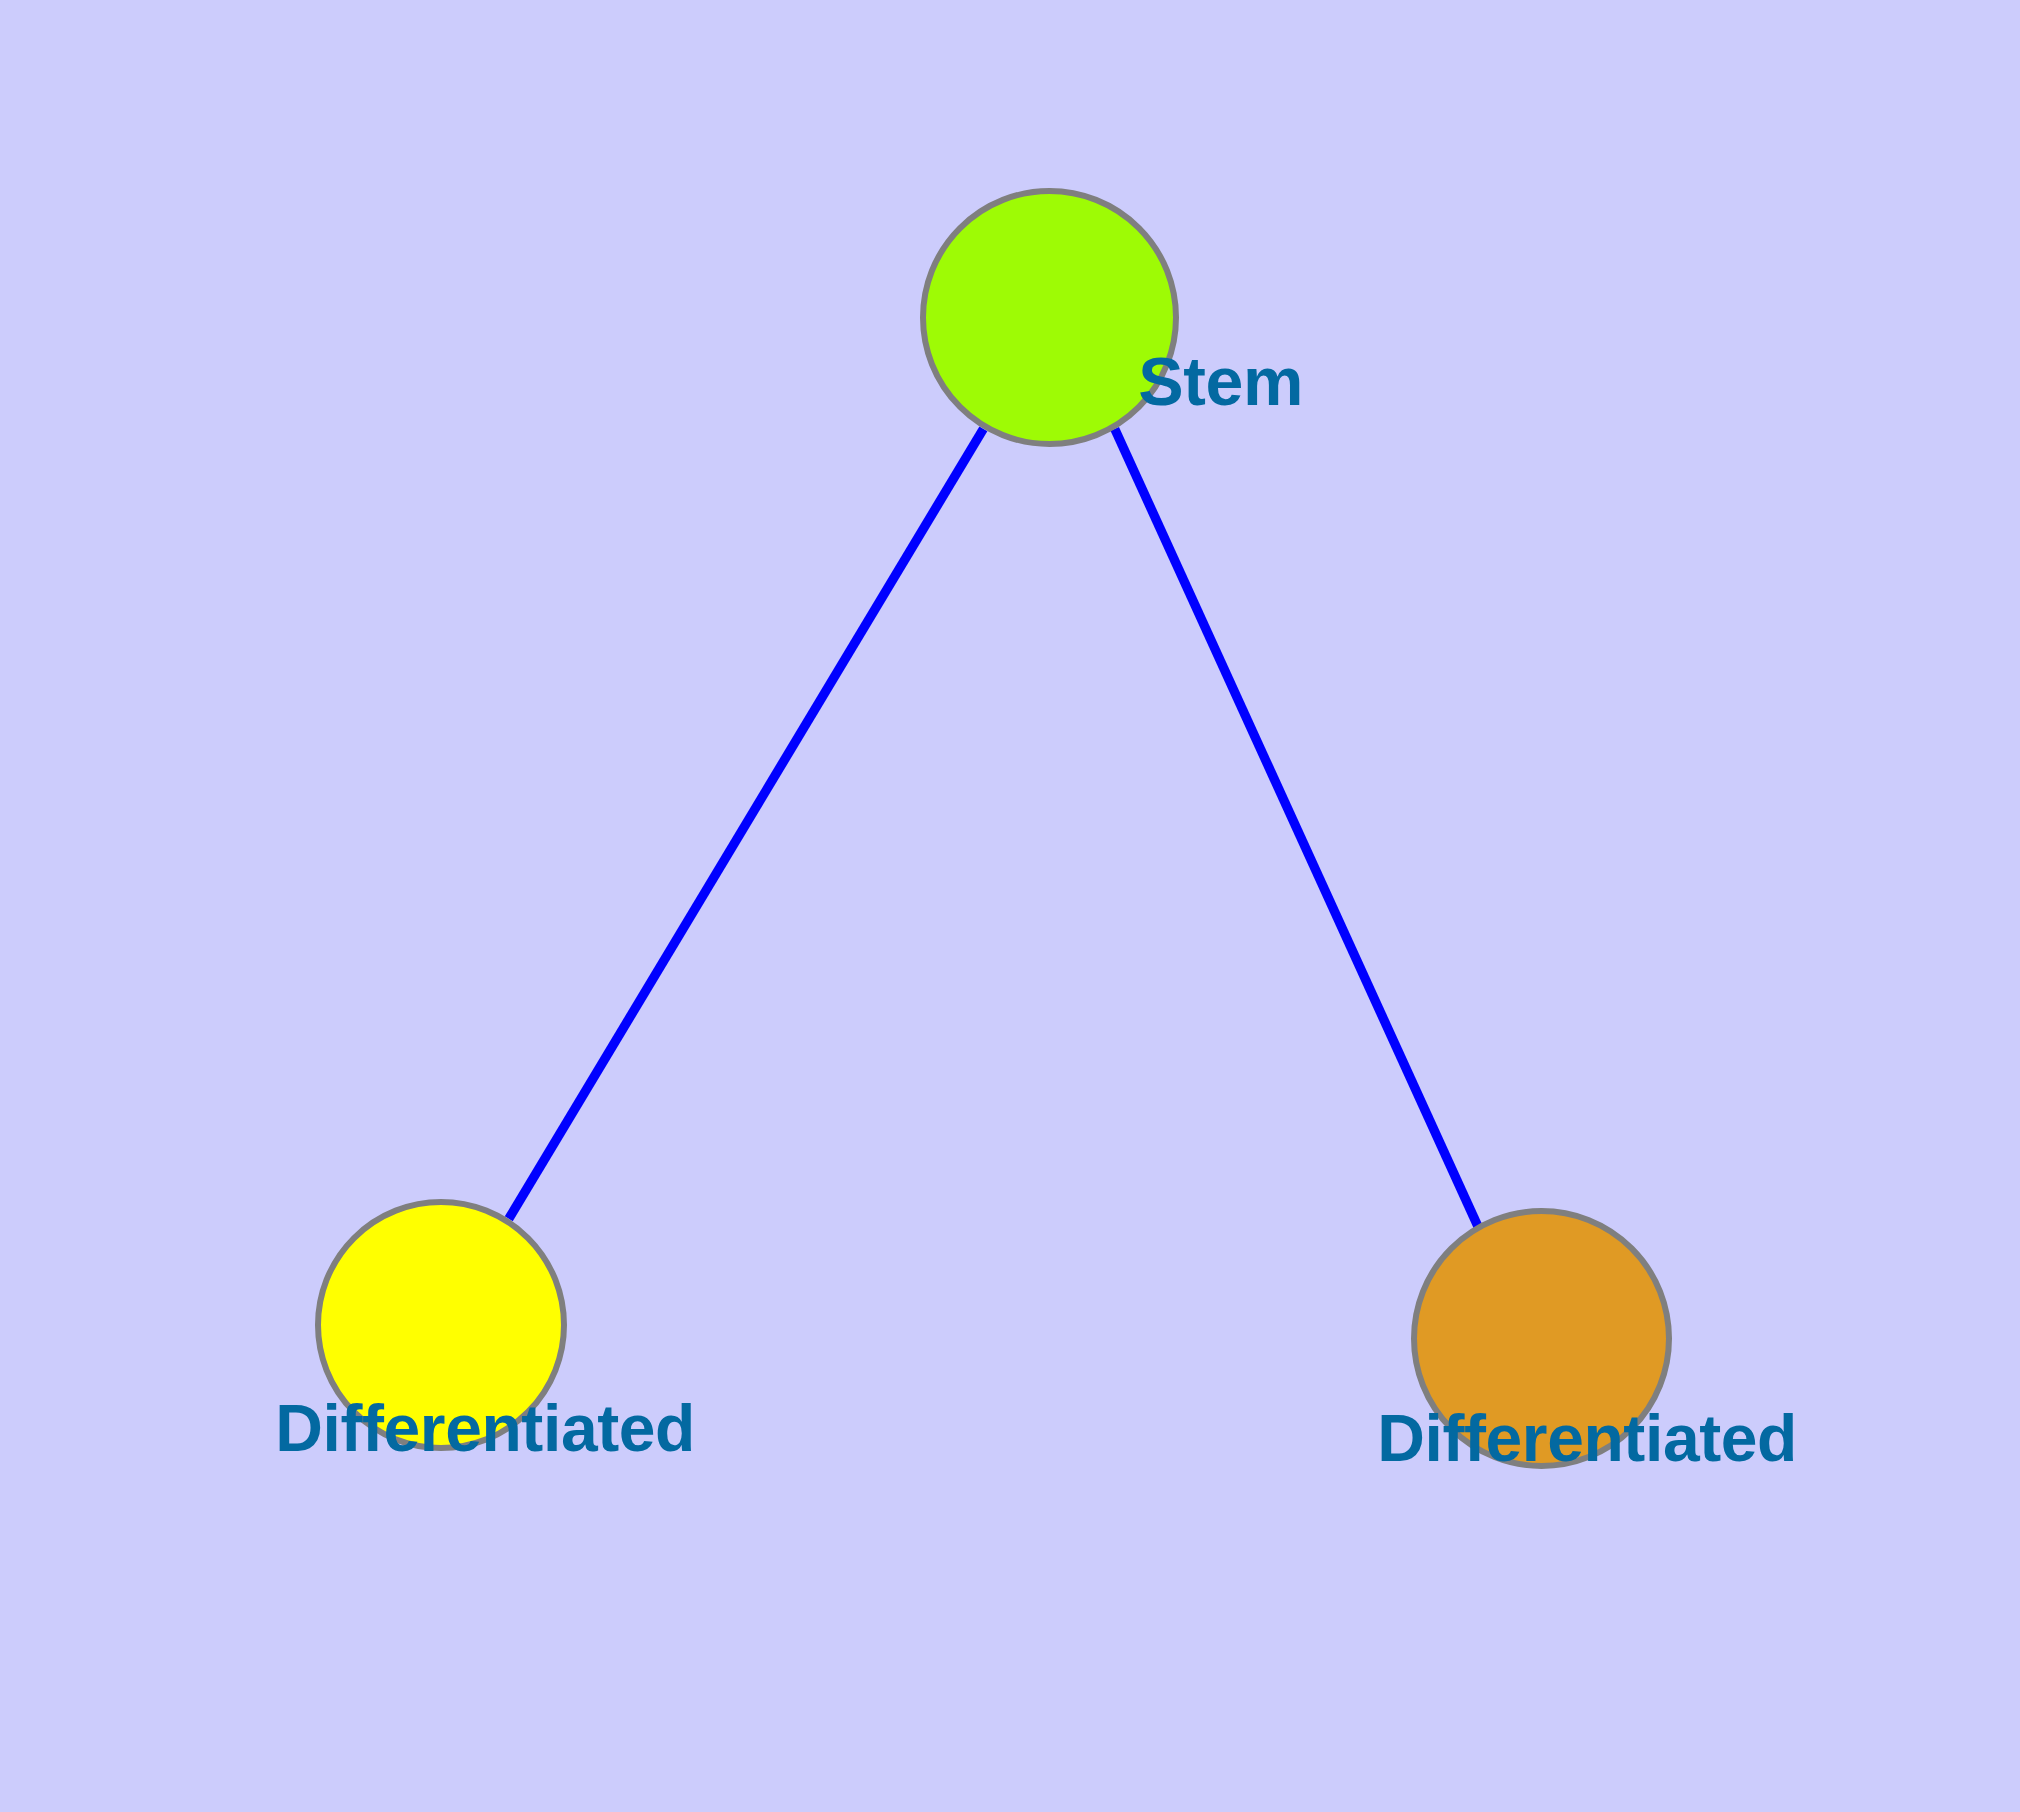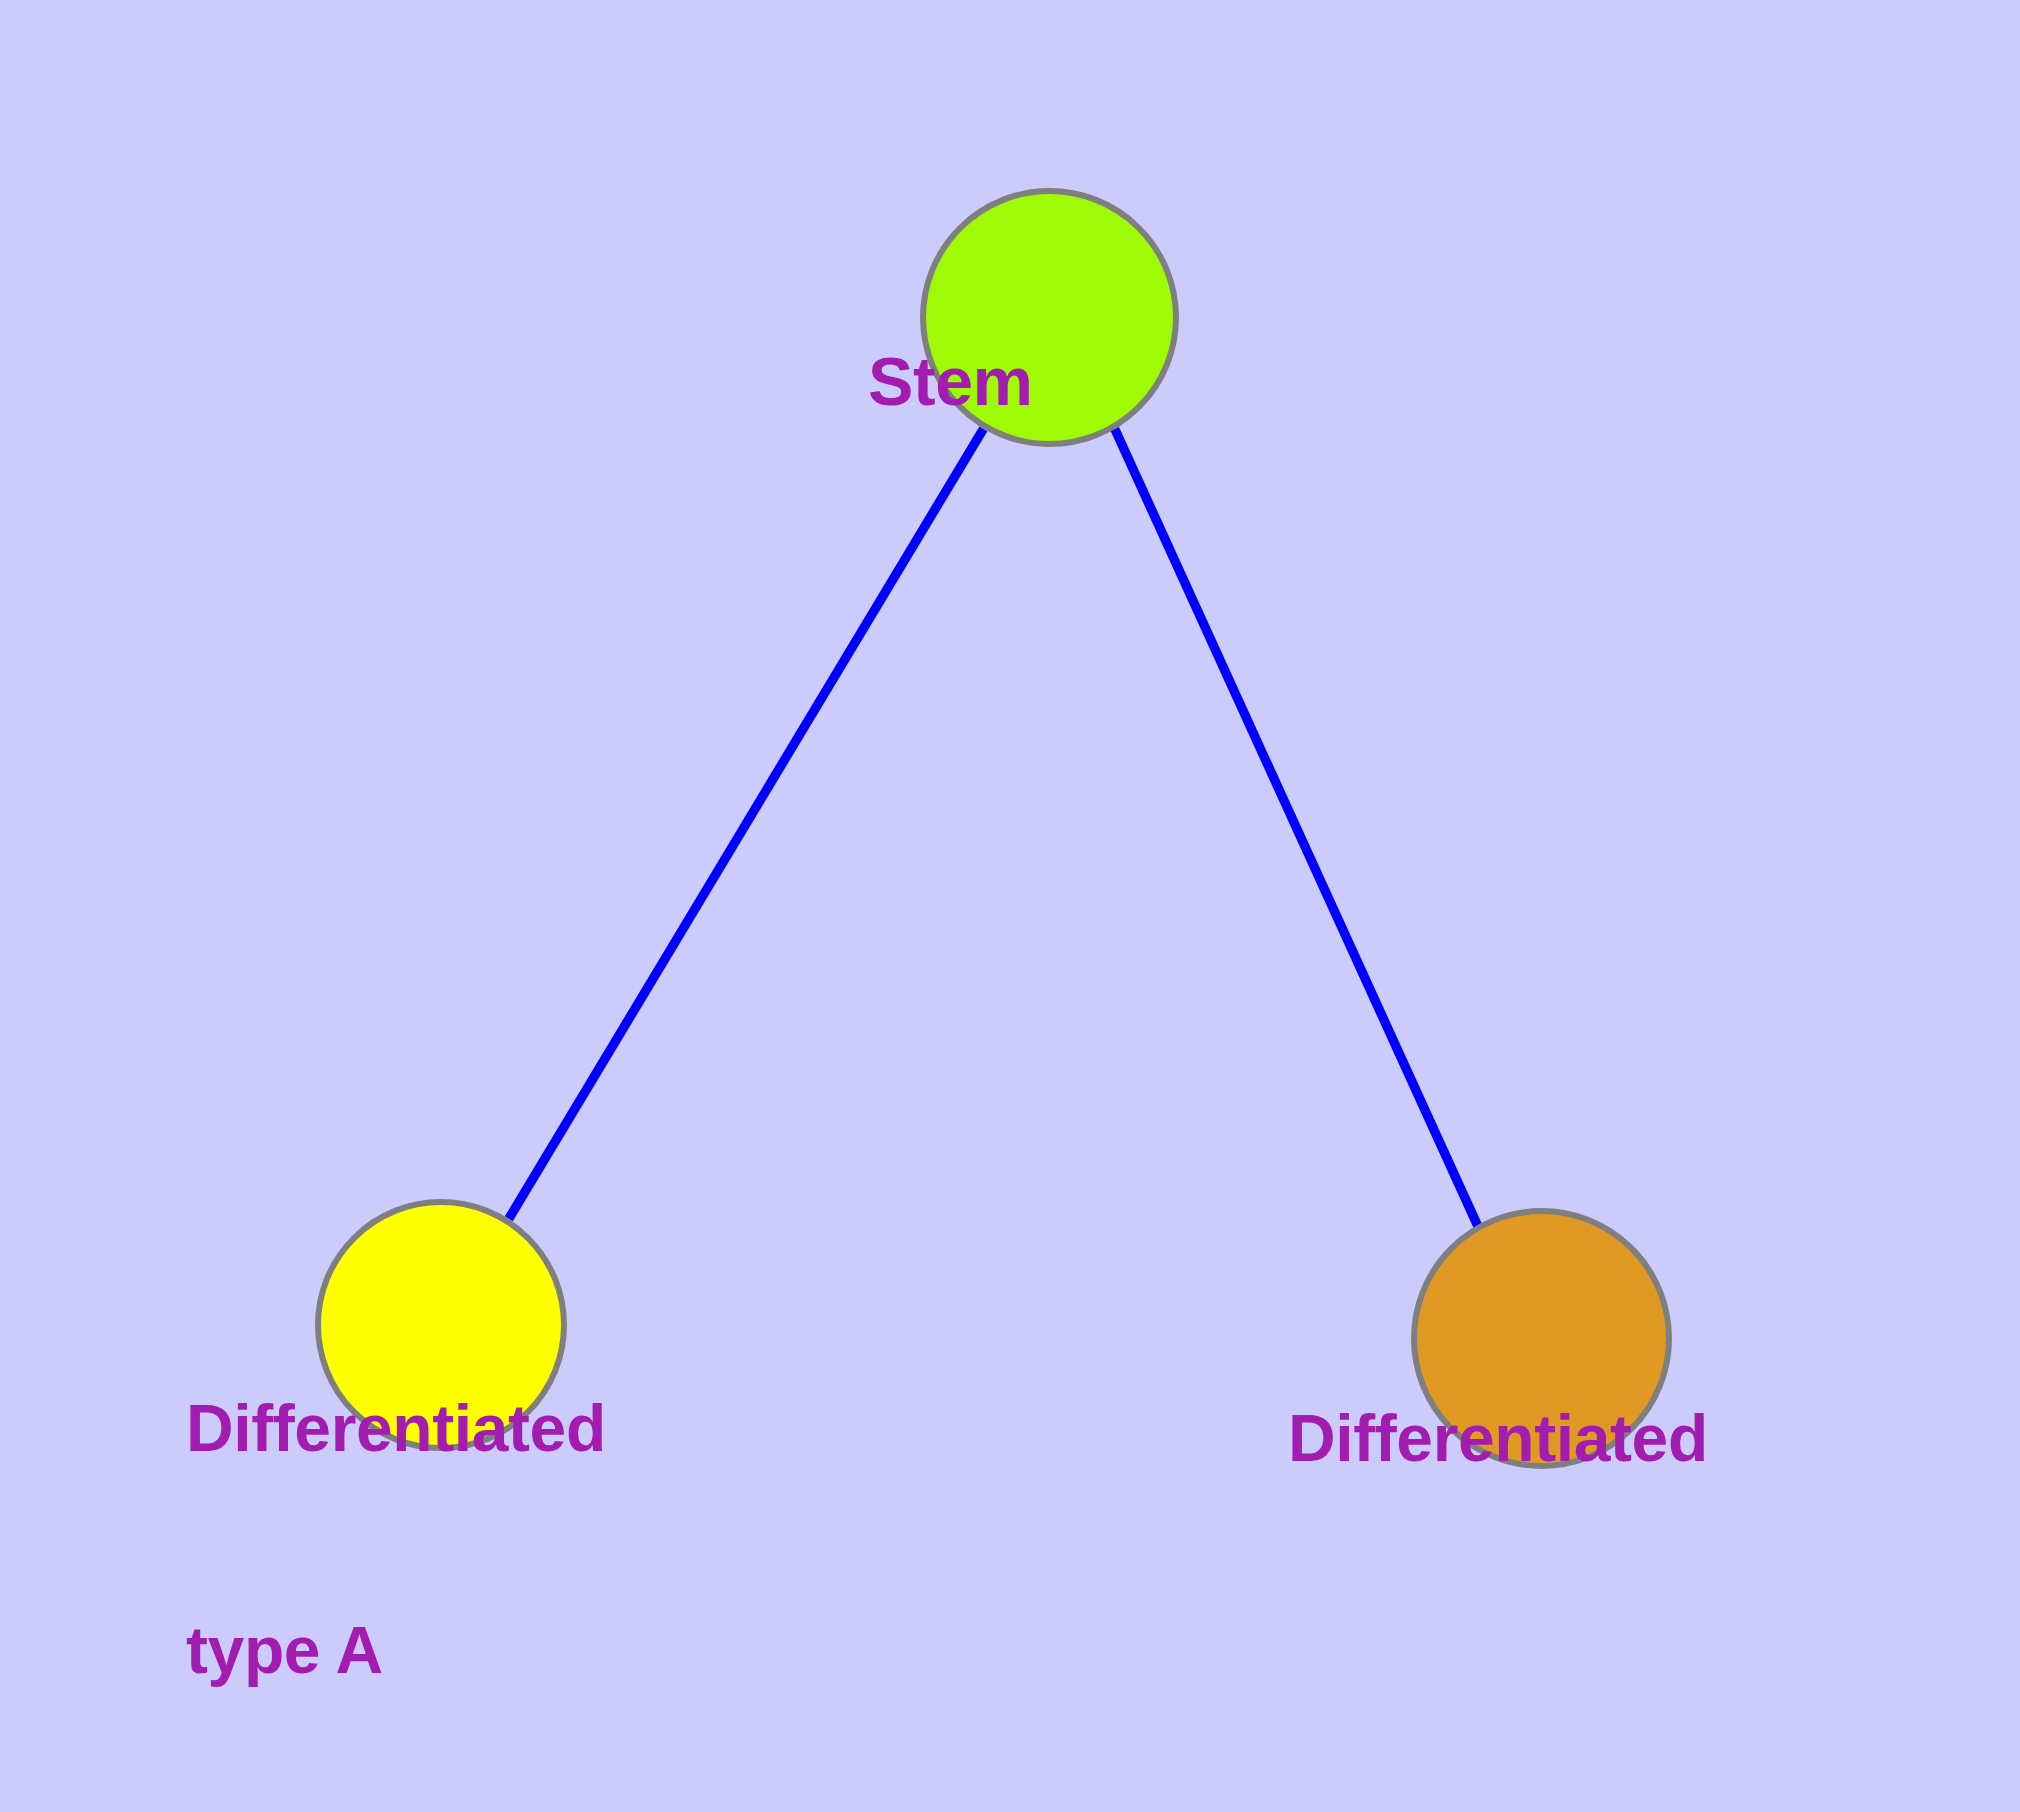--- a/index.html
+++ b/index.html
@@ -55,23 +55,23 @@
   #node-diff-b {
     left: 1411px;
     top: 1208px;
     width: 261px;
     height: 261px;
     background: #e09a24;
   }
 
   .node-label {
     position: absolute;
-    color: #a21caf;
+    color: #0369a1;
     font-weight: bold;
-    text-align: left;
+    text-align: right;
     white-space: pre;
     line-height: 1.12;
     letter-spacing: -0.4px;
   }
 
   #label-stem {
     left: 794px;
     top: 267px;
     width: 509px;
     font-size: 68px;
@@ -104,21 +104,20 @@
   <div class="node" id="node-stem"></div>
   <div class="node" id="node-diff-a"></div>
   <div class="node" id="node-diff-b"></div>
 
   <div class="node-label" id="label-stem">
     <span>Stem</span>
   </div>
 
   <div class="node-label" id="label-diff-a">
     <div>Differentiated</div>
-    <div>type A</div>
   </div>
 
   <div class="node-label" id="label-diff-b">
     <div>Differentiated</div>
   </div>
 
 </div>
 
 
 </body></html>

